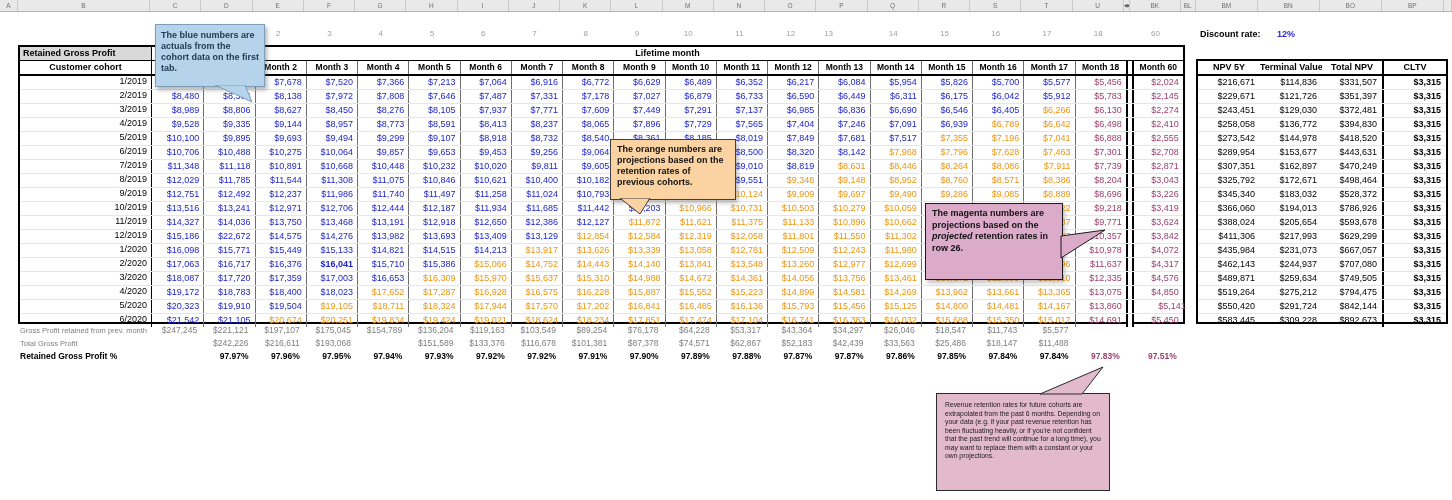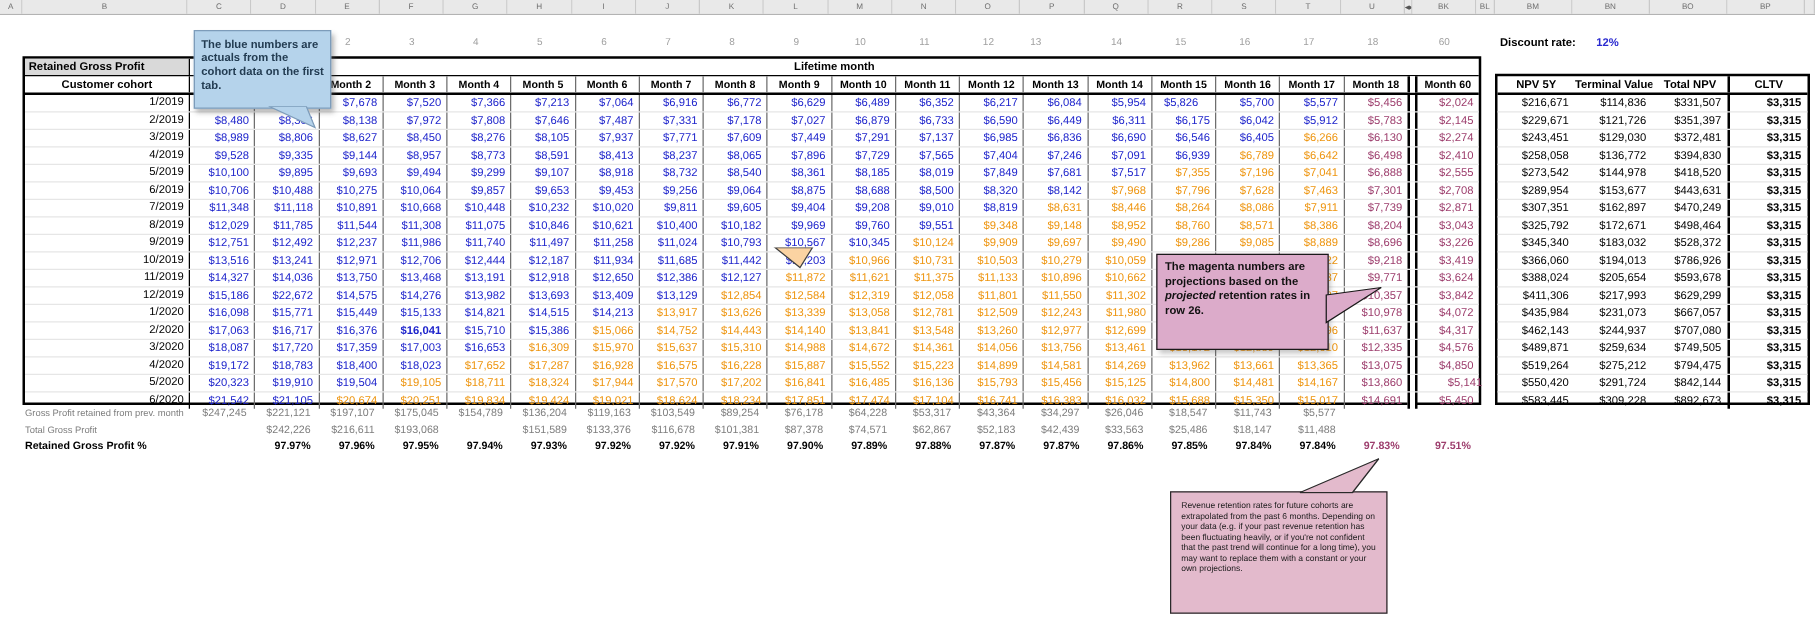--- a/index.html
+++ b/index.html
@@ -170,21 +170,21 @@
         <div class="cell val c-blue" style="width: 51.26px; line-height: 13px;">$7,213</div>
         <div class="cell val c-blue" style="width: 51.26px; line-height: 13px;">$7,064</div>
         <div class="cell val c-blue" style="width: 51.26px; line-height: 13px;">$6,916</div>
         <div class="cell val c-blue" style="width: 51.26px; line-height: 13px;">$6,772</div>
         <div class="cell val c-blue" style="width: 51.26px; line-height: 13px;">$6,629</div>
         <div class="cell val c-blue" style="width: 51.26px; line-height: 13px;">$6,489</div>
         <div class="cell val c-blue" style="width: 51.26px; line-height: 13px;">$6,352</div>
         <div class="cell val c-blue" style="width: 51.26px; line-height: 13px;">$6,217</div>
         <div class="cell val c-blue" style="width: 51.26px; line-height: 13px;">$6,084</div>
         <div class="cell val c-blue" style="width: 51.26px; line-height: 13px;">$5,954</div>
-        <div class="cell val c-blue" style="width: 51.26px; line-height: 13px; text-align: center;">$5,826</div>
+        <div class="cell val c-blue" style="width: 51.26px; line-height: 13px;">$5,826</div>
         <div class="cell val c-blue" style="width: 51.26px; line-height: 13px;">$5,700</div>
         <div class="cell val c-blue" style="width: 51.26px; line-height: 13px;">$5,577</div>
         <div class="cell val c-mag" style="width: 51.26px; line-height: 13px;">$5,456</div>
         <div class="cell spacercol" style="width: 6px;"></div>
         <div class="cell val c-mag bkcol" style="width: 51px; line-height: 13px;">$2,024</div>
       </div>
       <div class="trow datarow">
         <div class="cell cohort">2/2019</div>
         <div class="cell val c-blue" style="width: 51.26px; line-height: 13px; border-left: none;">$8,480</div>
         <div class="cell val c-blue" style="width: 51.26px; line-height: 13px;">$8,306</div>
@@ -789,20 +789,23 @@
       </div>
     </div>
 
   <div class="callout" id="callout-blue">
     <span>The blue numbers are actuals from the cohort data on the first tab.</span>
   </div>
   <svg class="tail" style="left:205px;top:85px;" width="60" height="20">
     <polygon points="10,0 40,0 47,17" fill="#b5d3eb" stroke="#7d9cba" stroke-width="1"></polygon>
   </svg>
 
+  <div class="callout" id="callout-orange">
+    <span>The orange numbers are projections based on the retention rates of previous cohorts.</span>
+  </div>
   <svg class="tail" style="left:615px;top:198px;" width="40" height="18">
     <polygon points="5,0 35,0 25,16" fill="#fbd3a2" stroke="#3f3f3f" stroke-width="1"></polygon>
   </svg>
 
   <div class="callout" id="callout-magenta">
     <span><span>The magenta numbers are projections based on the </span><span class="ital">projected</span><span> retention rates in row 26.</span></span>
   </div>
   <svg class="tail" style="left:1060px;top:222px;" width="48" height="42">
     <polygon points="1,14 1,36 45,8" fill="#dcabca" stroke="#1a1a1a" stroke-width="1"></polygon>
   </svg>

